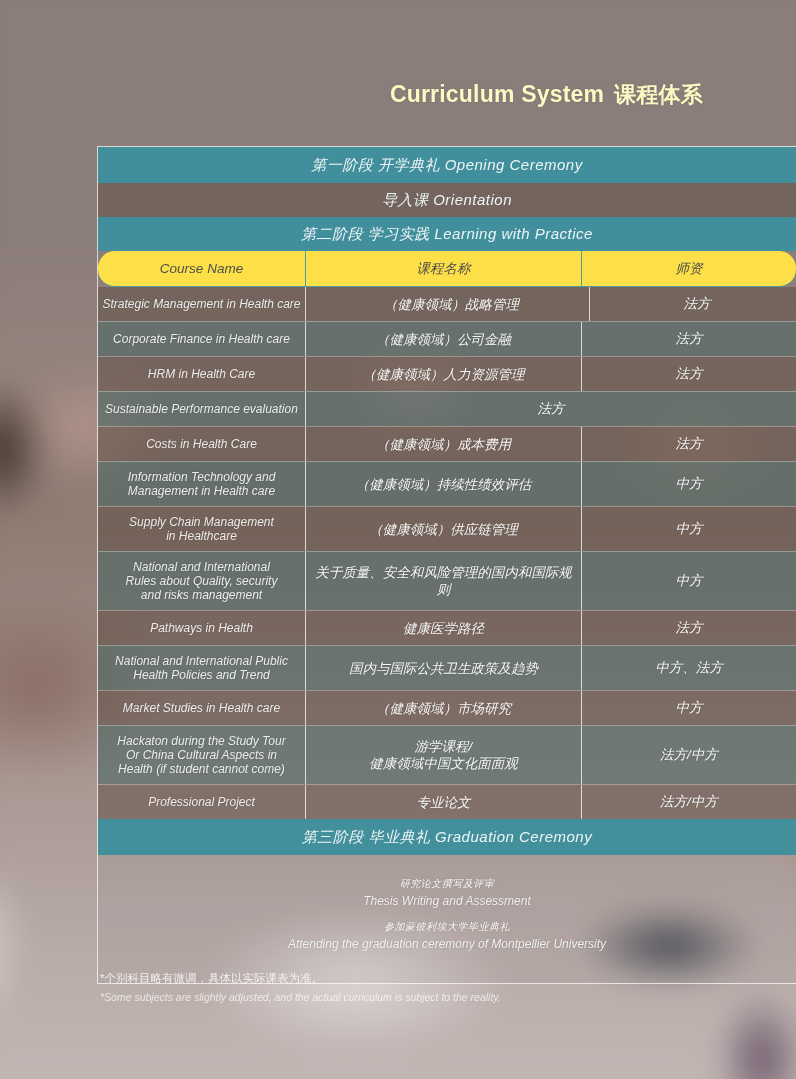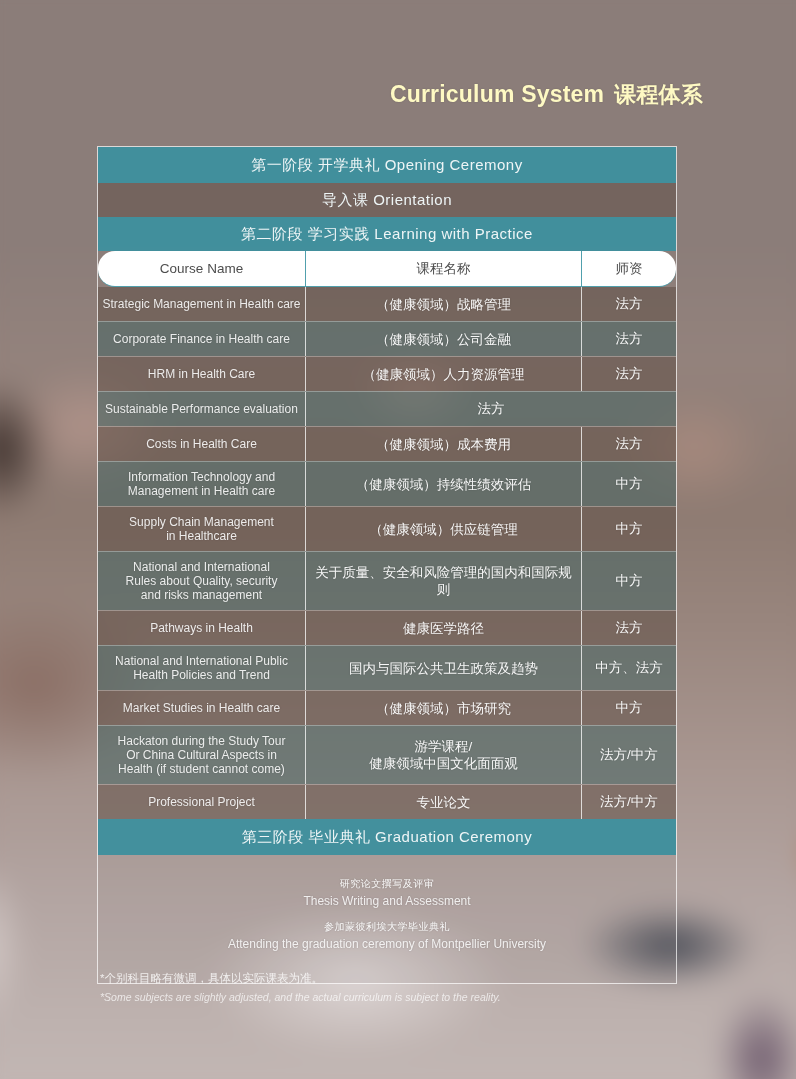--- a/index.html
+++ b/index.html
@@ -20,40 +20,40 @@
       radial-gradient(130px 60px at 82% 86%, rgba(38,46,60,0.8), transparent 70%),
       radial-gradient(65px 95px at 93% 96%, rgba(104,84,104,0.95), transparent 72%),
       radial-gradient(30px 45px at 100% 78%, rgba(176,102,54,0.95), transparent 70%),
       linear-gradient(180deg,#8b7d79 0%,#8b7d79 24%,#93827c 34%,#8e7b72 48%,#99867e 58%,#a89690 70%,#b3a5a2 82%,#bdb1ae 92%,#c3b8b5 100%);
   }
 
   .title { position:absolute; top:80px; right:93px; color:#fef9c3; font-weight:bold;
     font-size:23px; letter-spacing:0.2px; white-space:nowrap; text-shadow:0 0 2px rgba(0,0,0,0.15); }
   .title .zh { font-size:22px; margin-left:10px; }
 
-  .table-wrap { position:absolute; left:97px; top:146px; width:580px;
-    border:1px solid rgba(255,255,255,0.7); }
+  .table-wrap { position:absolute; left:97px; top:146px; width:700px;
+    border:1px solid rgba(255,255,255,0.7);font-style:italic; }
 
   .bar { height:36px; display:flex; align-items:center; justify-content:center;
     color:#eef5f6; font-size:15px; letter-spacing:0.5px; }
   .bar.teal { background:rgba(62,144,157,0.96); }
   .bar.brown { background:rgba(114,98,92,0.93); height:34px; }
   .bar.mid { height:34px; }
 
-  .cols-header { display:flex; background:#ffffff; height:36px;
+  .cols-header { display:flex; background:#fde047; height:36px;
     border-bottom:1px solid rgba(62,150,164,0.9);border-radius:17px; }
   .cell.c1 { width:208px; }
   .cell.c2 { width:276px; }
   .cell.c3 { flex:1; }
   .cols-header .cell { display:flex; align-items:center; justify-content:center;
     color:#4d4d4d; font-size:13.5px; }
   .cols-header .c1, .cols-header .c2 { border-right:1px solid rgba(62,150,164,0.9); }
 
   .trow { display:flex; border-top:1px solid rgba(255,255,255,0.3); }
-  .trow:first-child { border-top:none; }
+  .trow:first-child { border-top:none;gap:8px; }
   .trow:nth-child(odd)  { background:rgba(94,78,70,0.55); }
   .trow:nth-child(even) { background:rgba(70,100,98,0.58); }
   .trow .cell { display:flex; align-items:center; justify-content:center; text-align:center;
     padding:8px 4px; min-height:32px; white-space:pre-line; text-shadow:0 0 2px rgba(0,0,0,0.18); }
   .trow .c1 { color:rgba(255,255,255,0.88); font-size:12px; line-height:14px;
     border-right:1px solid rgba(255,255,255,0.75); }
   .trow .c2 { color:rgba(255,255,255,0.95); font-size:13.5px; line-height:17px;
     border-right:1px solid rgba(255,255,255,0.75); }
   .trow .c3 { color:rgba(255,255,255,0.95); font-size:13.5px; }
 

